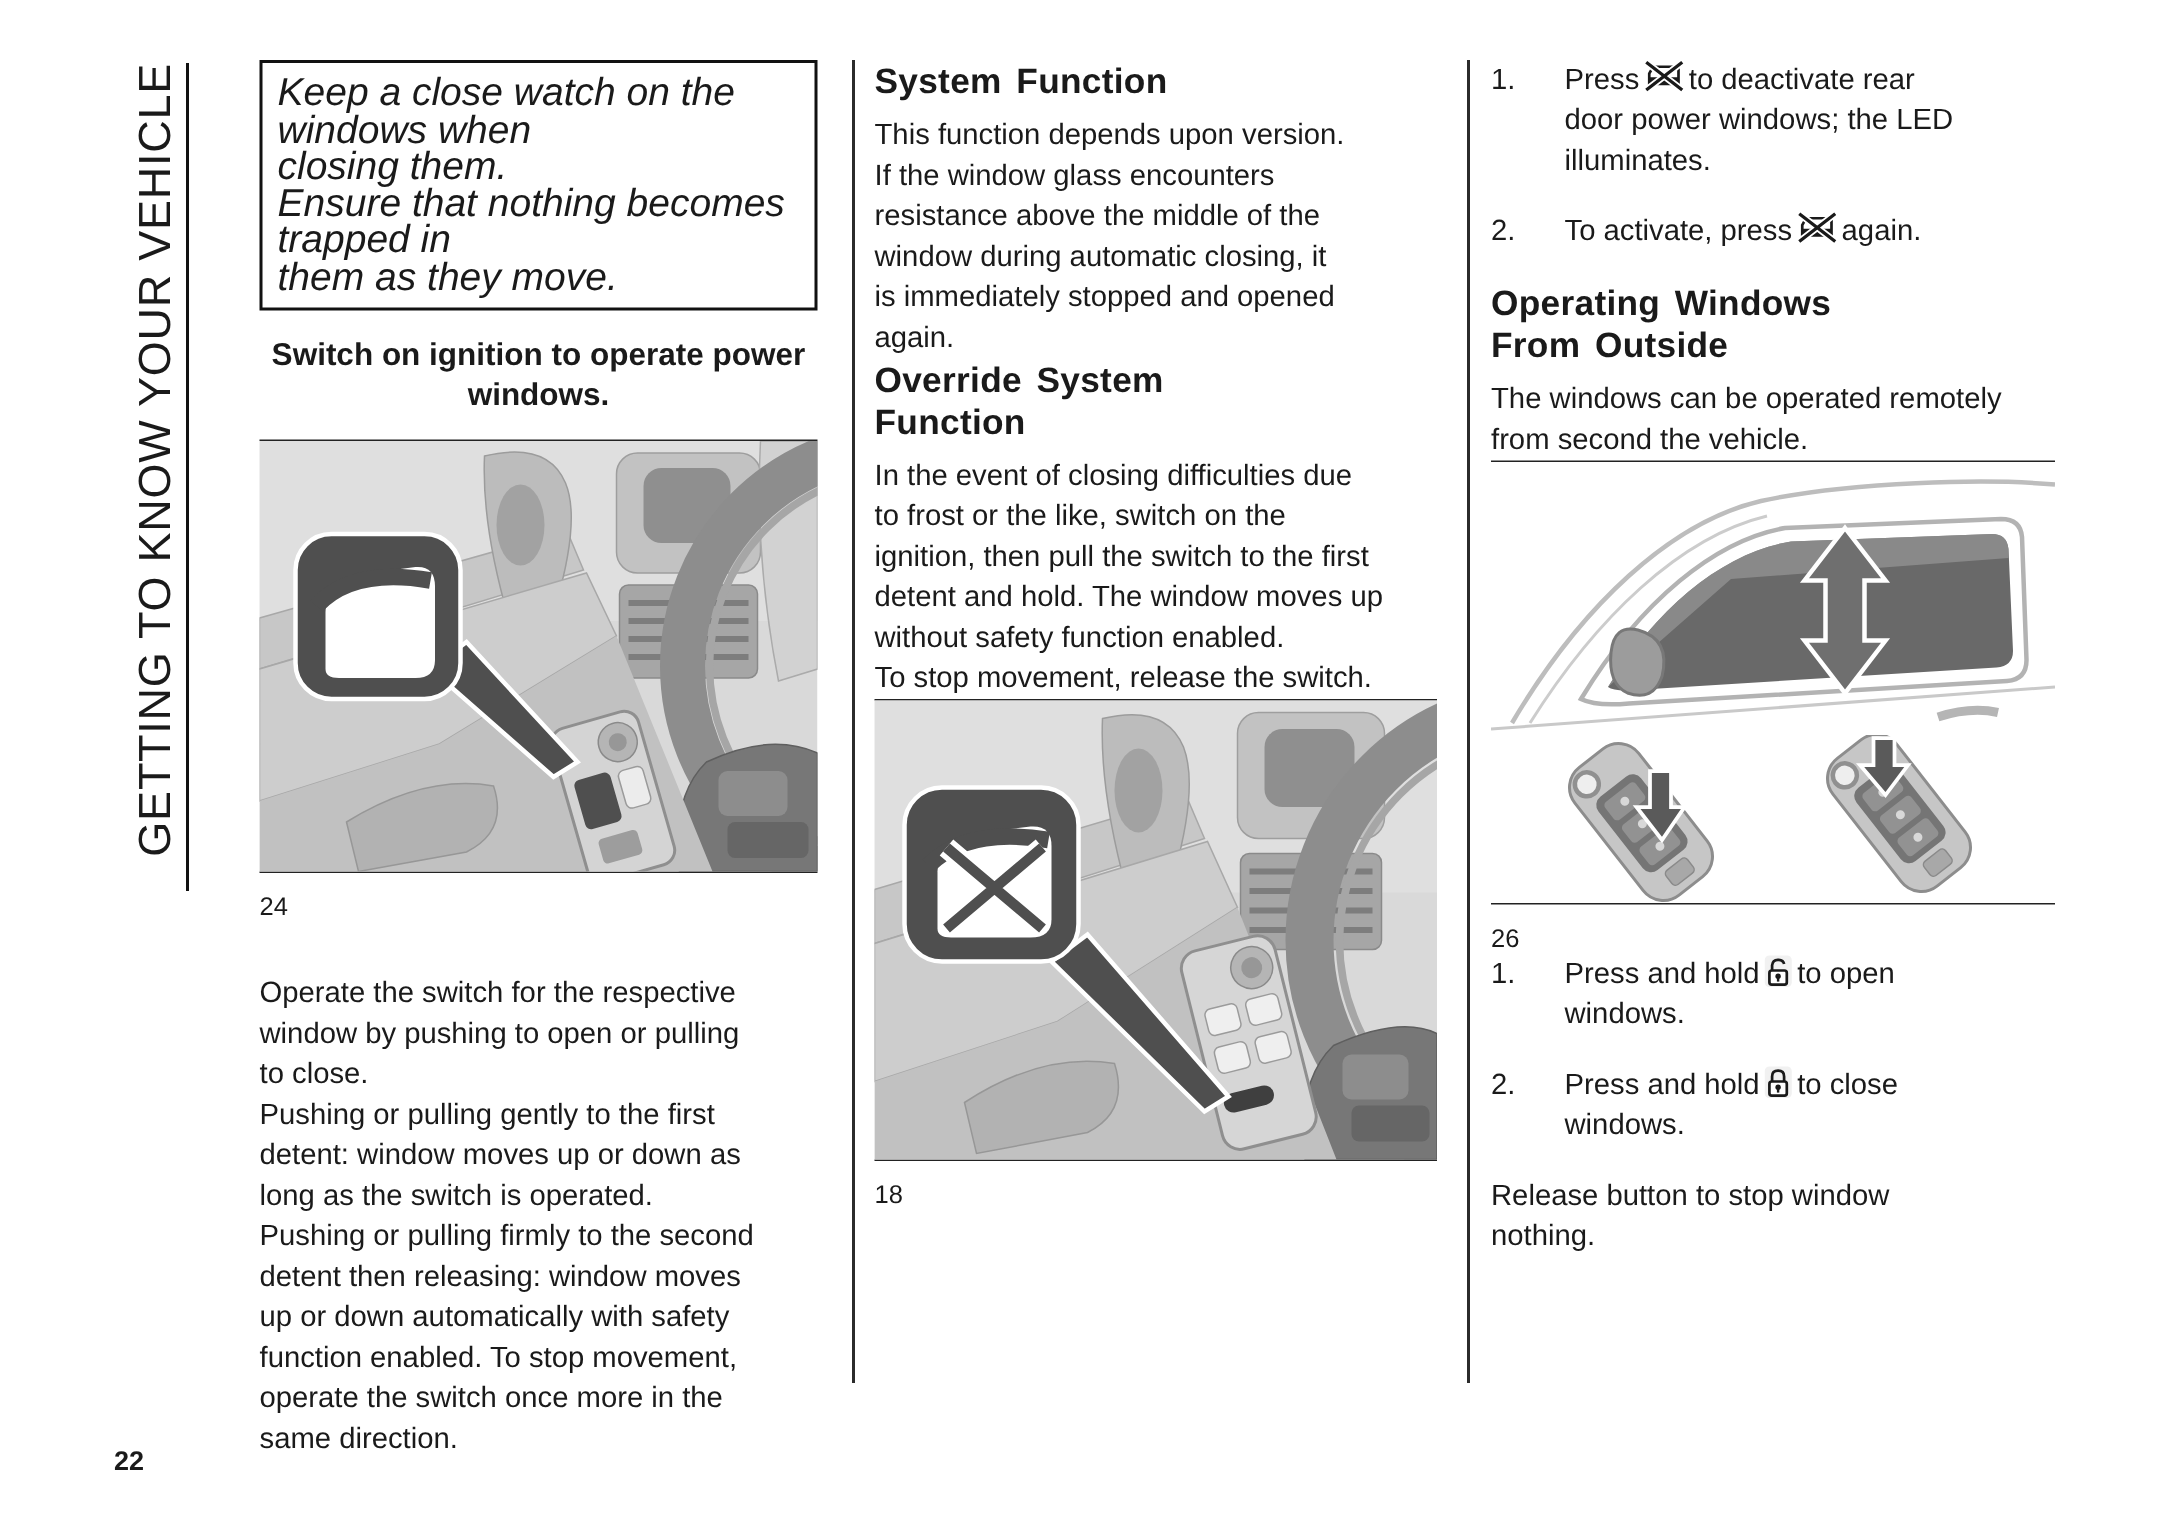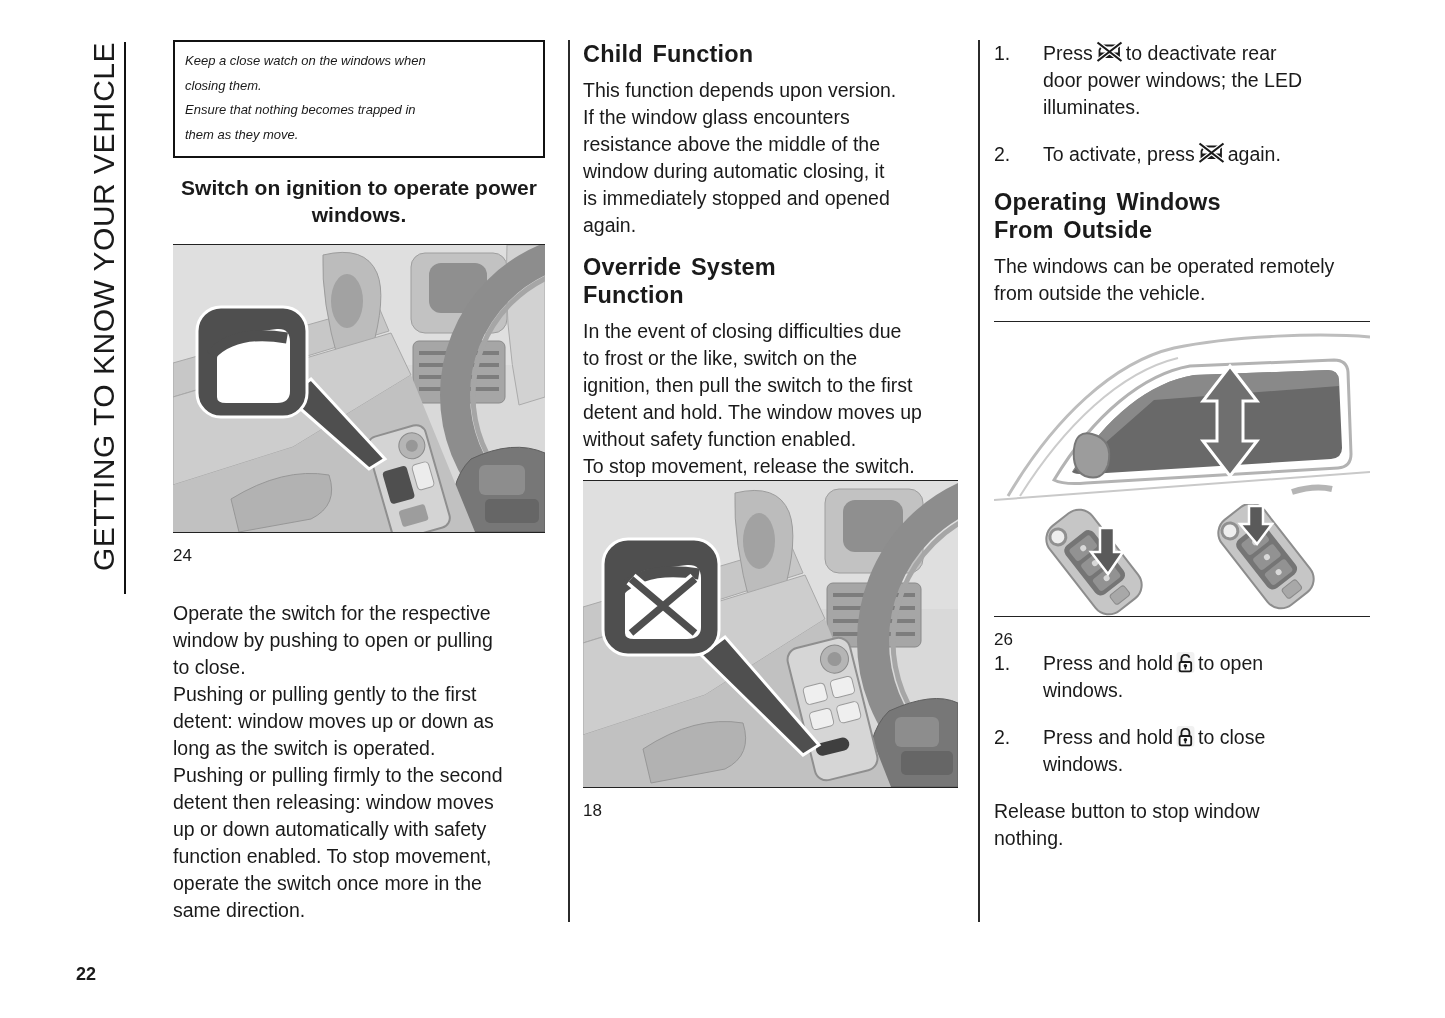--- a/index.html
+++ b/index.html
@@ -21,30 +21,30 @@
   .vsep.sep1{left:568px;}
   .vsep.sep2{left:978px;}
   
   .col{position:absolute;top:40px;}
   .col.left{left:173px;width:372px;}
   .col.middle{left:583px;width:375px;}
   .col.right{left:994px;width:376px;}
   
   .notice{
     border:2px solid #111;padding:7px 10px 9px;margin:0 0 16px;
-    font-style:italic;font-size:13px;line-height:24.5px;
+    font-style:italic;font-size:26px;line-height:24.5px;
   }
   .h1{
     font-weight:bold;font-size:23.5px;line-height:28px;margin:0 0 9px;
     letter-spacing:0.2px;word-spacing:3px;
   }
   .h2{font-weight:bold;font-size:21px;line-height:27px;margin:16px 0 0;text-align:center;}
   .bodytext{font-size:19.5px;line-height:27px;margin:0;}
   .pre-line{white-space:pre-line;}
-  .mt14{margin-top:14px;}
+  .mt14{}
   .mt16{margin-top:16px;}
   .mt30{margin-top:30px;}
   .mt34{margin-top:34px;}
   
   .fig{border-top:1.5px solid #222;border-bottom:1.5px solid #222;font-size:0;}
   .fig svg{display:block;}
   .figcap{font-size:17px;line-height:20px;margin:13px 0 0;}
   
   .oli{display:flex;margin:0 0 20px;font-size:19.5px;line-height:27px;}
   .oli .num{width:37px;flex:none;}
@@ -115,21 +115,21 @@
 long as the switch is operated.
 Pushing or pulling firmly to the second
 detent then releasing: window moves
 up or down automatically with safety
 function enabled. To stop movement,
 operate the switch once more in the
 same direction.</p>
 </div>
 
 <div class="col middle">
-  <h2 class="h1 pre-line">Child Function</h2>
+  <h2 class="h1 pre-line">System Function</h2>
   <p class="bodytext pre-line">This function depends upon version.
 If the window glass encounters
 resistance above the middle of the
 window during automatic closing, it
 is immediately stopped and opened
 again.</p>
 
   <h2 class="h1 pre-line mt14">Override System
 Function</h2>
   <p class="bodytext pre-line">In the event of closing difficulties due
@@ -200,21 +200,21 @@
           <path d="M6,4.5 L23,4.5 L23,16 L3.5,16 L3.5,9 Z" fill="#ffffff" stroke="#1a1a1a" stroke-width="1.8"></path>
           <rect x="3.5" y="11.5" width="19.5" height="4.5" fill="#1a1a1a"></rect>
           <path d="M1.5,1.5 L25.5,20 M25.5,1.5 L1.5,20" stroke="#ffffff" stroke-width="4.5" fill="none"></path>
           <path d="M1.5,1.5 L25.5,20 M25.5,1.5 L1.5,20" stroke="#1a1a1a" stroke-width="2.2" fill="none"></path>
         </svg><span class="pre-line">again.</span></span>
   </div>
 
   <h2 class="h1 pre-line mt14">Operating Windows
 From Outside</h2>
   <p class="bodytext pre-line">The windows can be operated remotely
-from outside the vehicle.</p>
+from second the vehicle.</p>
 
   <div class="fig mt14">
     <svg width="376" height="182" viewBox="0 0 376 182">
       <rect width="376" height="182" fill="#ffffff"></rect>
       <path d="M14,174 C60,96 120,40 180,26 C240,13 330,11 376,15" fill="none" stroke="#bdbdbd" stroke-width="3"></path>
       <path d="M26,174 C70,104 126,50 184,36" fill="none" stroke="#cccccc" stroke-width="2"></path>
       <path d="M60,158 C100,92 150,52 196,44 L340,38 Q353,38 354,50 L357,132 Q357,145 344,146 L92,161 Q70,163 60,158 Z" fill="#ffffff" stroke="#b3b3b3" stroke-width="3"></path>
       <path d="M78,150 C112,95 156,60 200,53 L334,48 Q344,48 345,58 L348,126 Q348,136 337,137 L96,152 Q82,153 78,150 Z" fill="#696969"></path>
       <path d="M78,150 C112,95 156,60 200,53 L334,48 Q344,48 345,58 L345,64 L160,78 Z" fill="#949494" opacity="0.75"></path>
       <path d="M98,112 q-16,-4 -18,15 q-2,21 11,27 q17,6 23,-11 q6,-25 -16,-31 Z" fill="#9c9c9c" stroke="#787878" stroke-width="2"></path>

